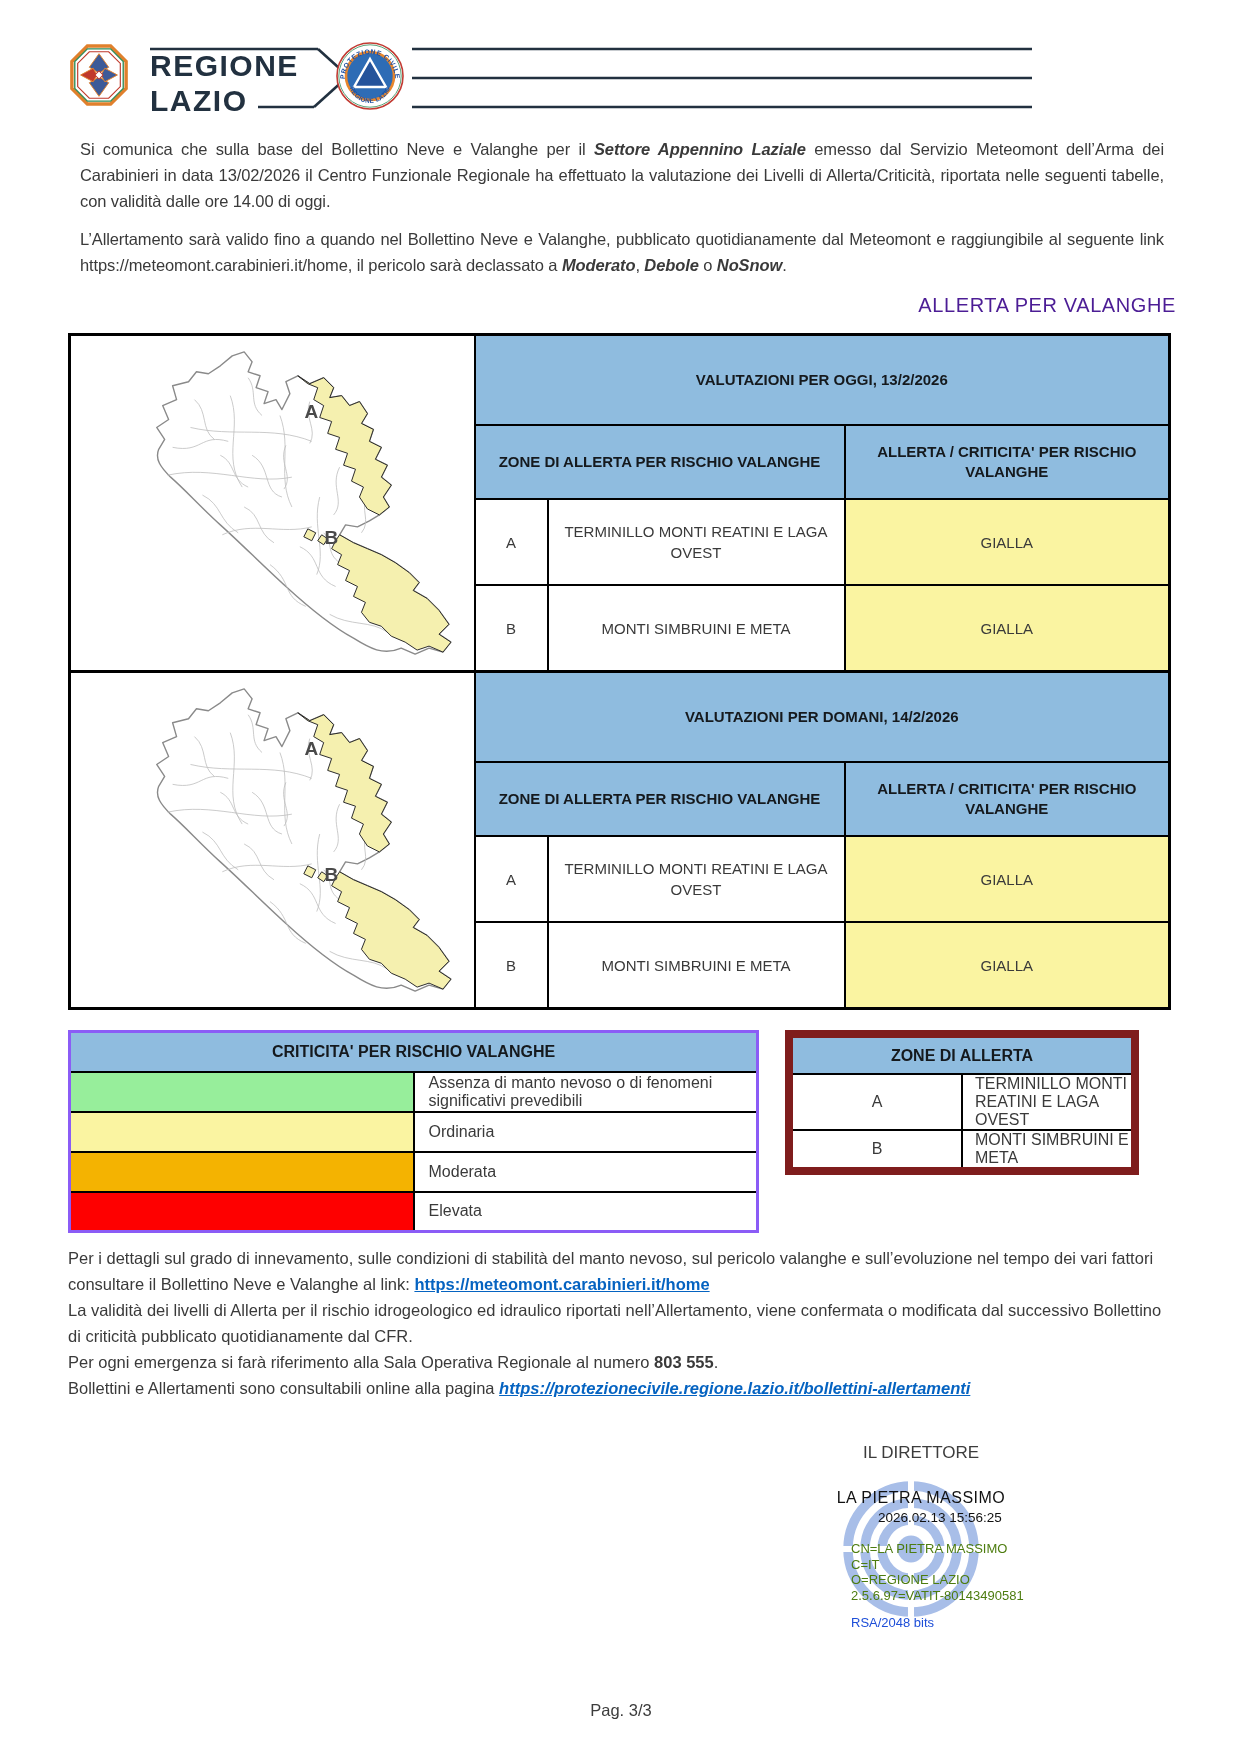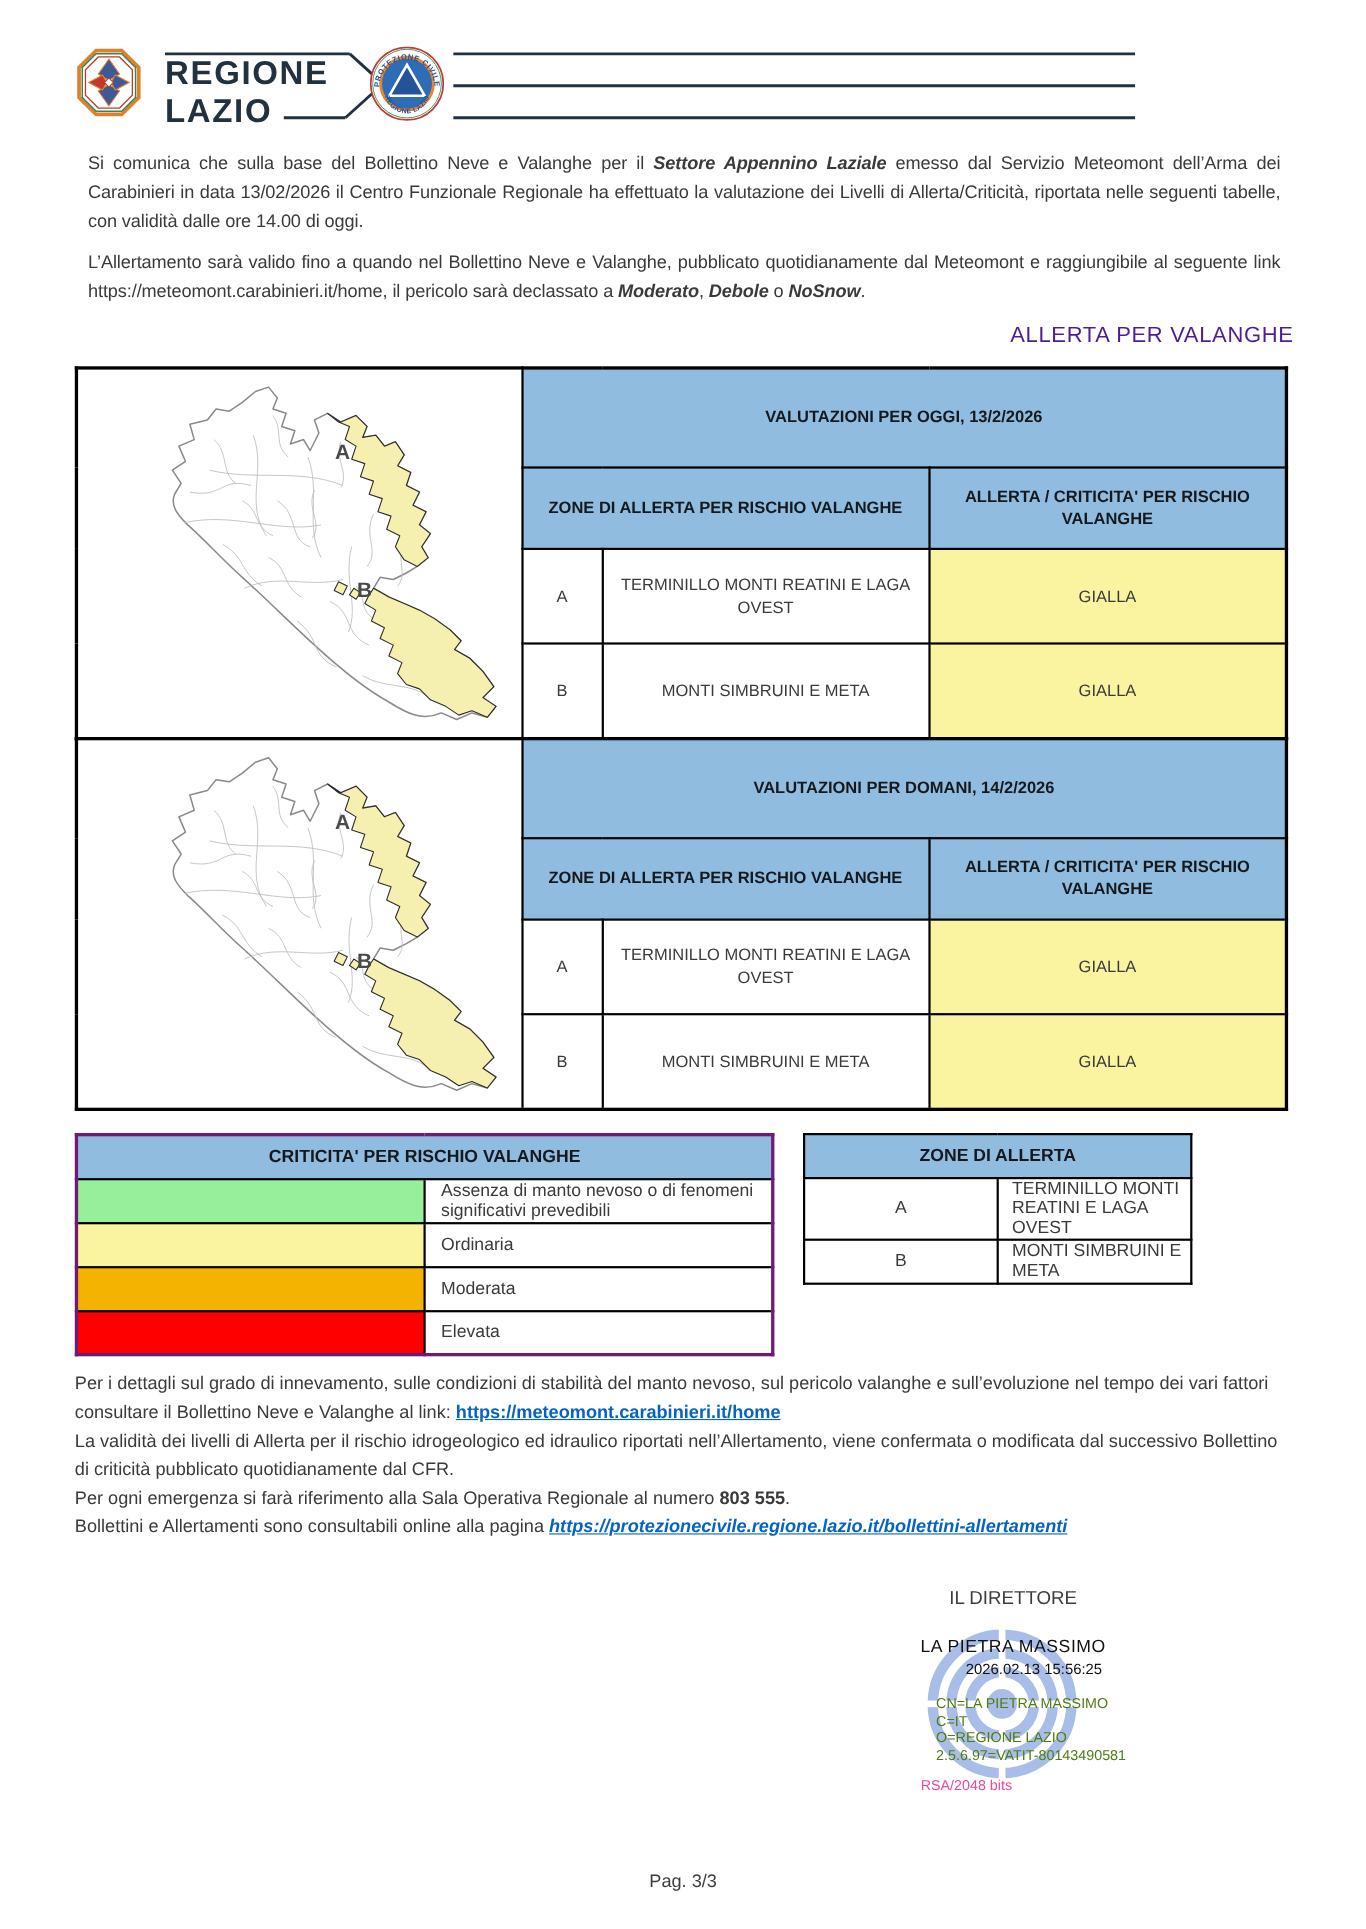--- a/index.html
+++ b/index.html
@@ -35,46 +35,46 @@
   .sub-head { height:72px; line-height:20px; }
   .zrow { height:84px; line-height:21px; }
   .map-wrap { position:relative; width:100%; height:332px; }
   .map-wrap svg { display:block; margin:2px auto 0; }
   .map-label { position:absolute; font-size:19px; font-weight:bold; color:#4a4a4a; }
   .map-label.a { left:58%; top:19%; }
   .map-label.b { left:63%; top:57%; }
 
   
   .legend-row { display:flex; align-items:flex-start; margin-top:20px; gap:26px; }
-  .legend-table { border-collapse:collapse; width:636px; table-layout:fixed; border:3px solid #701a75; }
+  .legend-table { border-collapse:collapse; width:691px; table-layout:fixed; border:3px solid #8b5cf6; }
   .legend-table td { border:2px solid #000; font-size:16px; height:40px; vertical-align:middle; }
   .legend-table .lt-head { text-align:center; font-weight:bold; }
   .legend-table .swatch { width:88px; }
   .legend-table .ltext { padding-left:14px; }
-  .zones-table { border-collapse:collapse; width:354px; table-layout:fixed; border:1px solid #7f1d1d; }
+  .zones-table { border-collapse:collapse; width:354px; table-layout:fixed; border:8px solid #7f1d1d; }
   .zones-table td { border:2px solid #000; font-size:16px; height:40px; vertical-align:middle; }
   .zones-table .zt-head { text-align:center; font-weight:bold; }
   .zones-table .zl { width:75px; text-align:center; }
   .zones-table .zn { padding-left:12px; }
 
   
   .notes { margin-top:12px; font-size:16.5px; line-height:26px; }
   .notes p { margin:0; }
   a.doclink { color:#0563C1; font-weight:bold; text-decoration:underline; }
   a.doclink.it { font-style:italic; }
   .bold { font-weight:bold; }
 
   
   .sig { position:relative; margin-left:688px; margin-top:42px; width:330px; height:252px; }
   .sig .role { position:absolute; top:0; left:0; width:100%; text-align:center; font-size:17px; color:#3c3c3c; }
   .sig .stamp { position:absolute; left:85px; top:36px; }
   .sig .name { position:absolute; top:46px; left:0; width:100%; text-align:center; font-size:16px; color:#111; letter-spacing:0.5px; }
   .sig .ts { position:absolute; top:67px; left:122px; font-size:13.5px; color:#111; }
   .sig .cert { position:absolute; top:98px; left:95px; font-size:13px; line-height:15.5px; color:#4d7c0f; }
-  .sig .algo { position:absolute; top:172px; left:81px; font-size:13px; color:#ec4899; }
+  .sig .algo { position:absolute; top:172px; left:95px; font-size:13px; color:#1d4ed8; }
 
   .pagenum { position:absolute; bottom:34px; left:0; width:100%; text-align:center; font-size:16.5px; color:#3c3c3c; }
 </style>
 </head>
 <body>
 
 <svg width="0" height="0" style="position:absolute" aria-hidden="true">
   <defs>
     <symbol id="lazio-map" viewBox="0 0 400 330">
 

